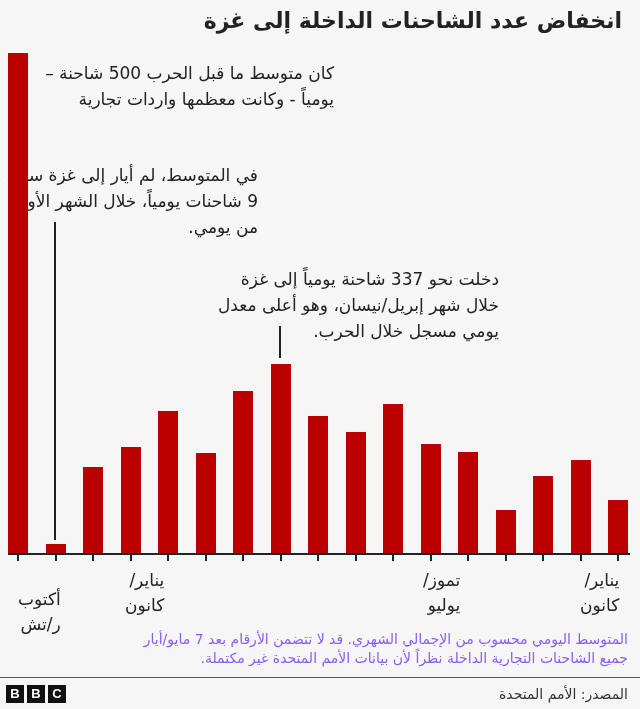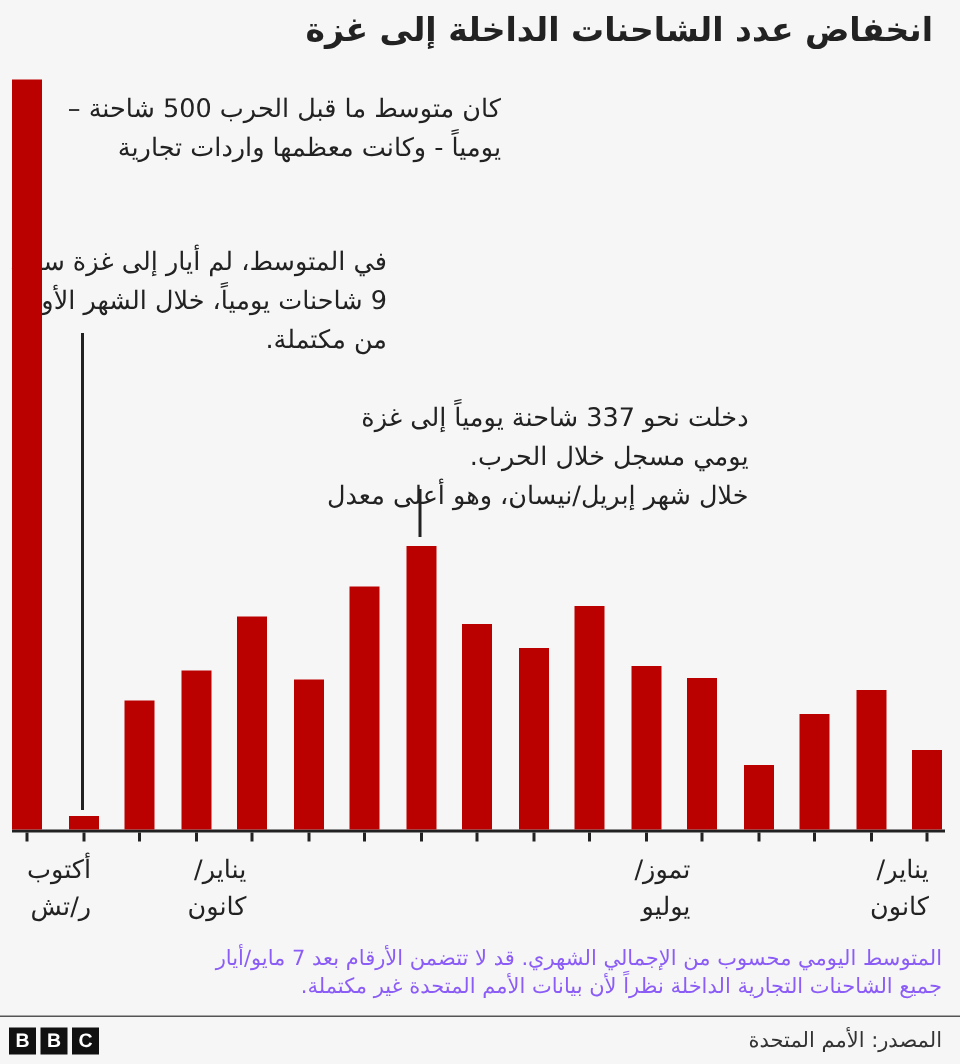--- a/index.html
+++ b/index.html
@@ -28,32 +28,32 @@
   <div class="baseline"></div>
 
   <div class="annot" style="right:250px; top:60px;">
     <div>كان متوسط ما قبل الحرب 500 شاحنة –</div>
     <div>يومياً - وكانت معظمها واردات تجارية</div>
   </div>
 
   <div class="annot" style="right:326px; top:162px;">
     <div>في المتوسط، لم أيار إلى غزة سوى</div>
     <div>9 شاحنات يومياً، خلال الشهر الأول</div>
-    <div>من مكتملة.</div>
+    <div>من يومي.</div>
   </div>
   <div class="leader" style="left:54px; top:222px; height:318px;"></div>
 
   <div class="annot" style="right:85px; top:266px;">
     <div>دخلت نحو 337 شاحنة يومياً إلى غزة</div>
+    <div>خلال شهر إبريل/نيسان، وهو أعلى معدل</div>
     <div>يومي مسجل خلال الحرب.</div>
-    <div>خلال شهر إبريل/نيسان، وهو أعلى معدل</div>
   </div>
   <div class="leader" style="left:279px; top:326px; height:32px;"></div>
 
-  <div class="xlabel" style="left:18px;">
+  <div class="xlabel" style="left:18px;margin-top:19px;">
     <div>أكتوب</div>
       <div>ر/تش</div>
   </div>
   <div class="xlabel" style="left:125px;">
     <div>يناير/</div>
       <div>كانون</div>
   </div>
   <div class="xlabel" style="left:387px;margin-left:36px;">
     <div>تموز/</div>
       <div>يوليو</div>

